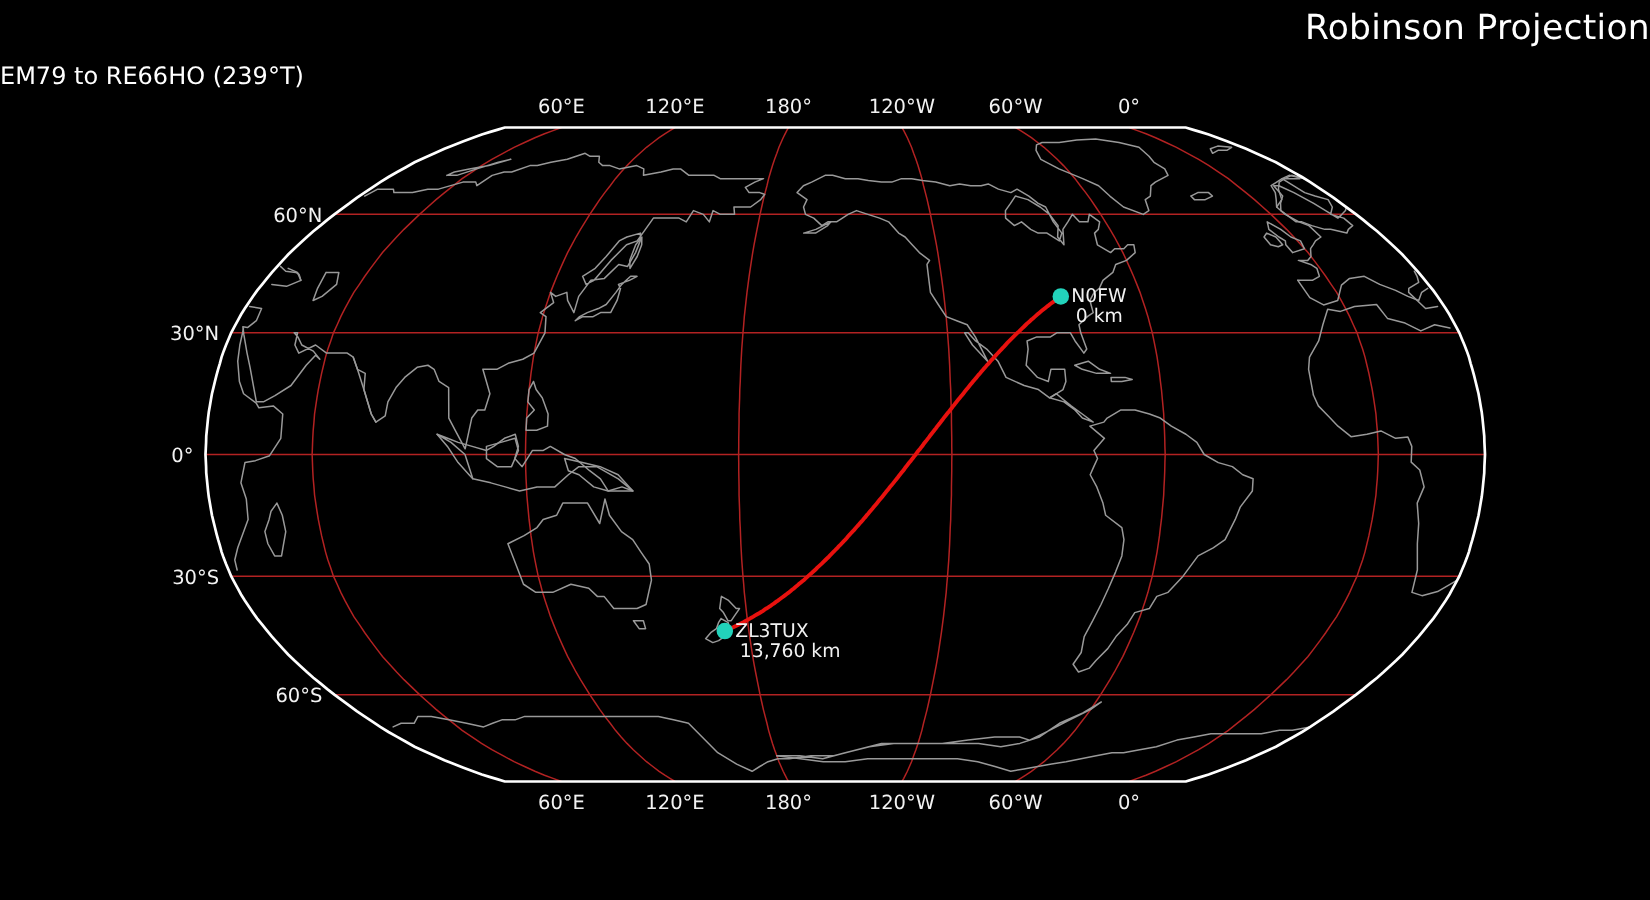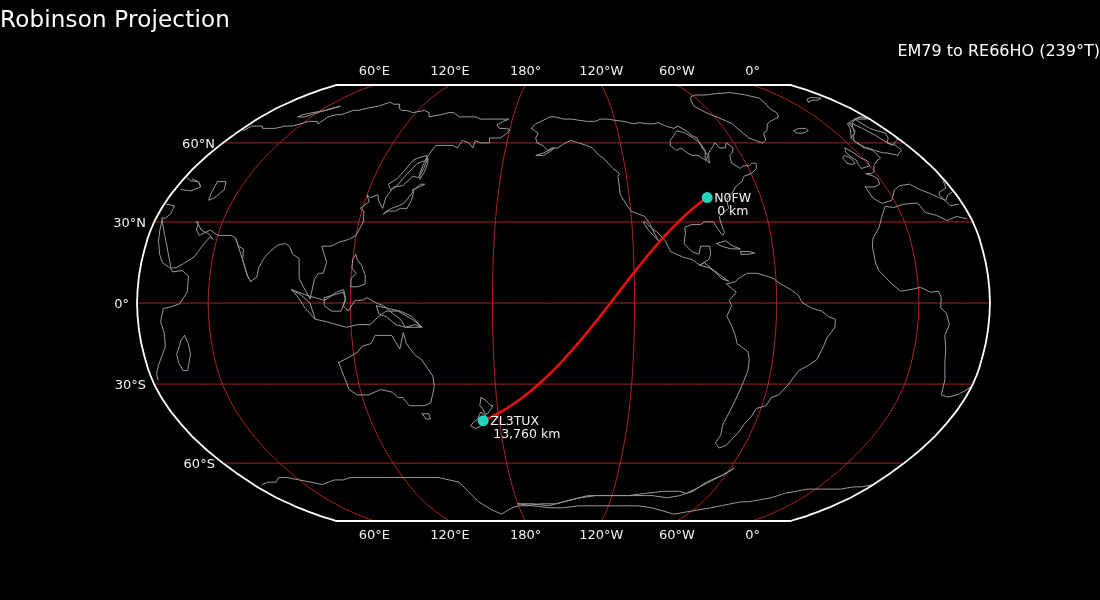--- a/index.html
+++ b/index.html
@@ -1,21 +1,21 @@
 <!DOCTYPE html>
 <html><head>
 <meta charset="utf-8">
 <style>
   html,body{margin:0;padding:0;background:#000;}
   body{width:1100px;height:600px;overflow:hidden;
        font-family:"DejaVu Sans","Liberation Sans",sans-serif;}
   #stage{position:relative;width:1100px;height:600px;background:#000;}
-  #title{position:absolute;left:0;top:6px;width:1100px;text-align:left;
+  #title{position:absolute;left:0;top:6px;width:1100px;text-align:right;
          color:#fff;font-size:23px;letter-spacing:.2px;}
-  #subtitle{position:absolute;left:0;top:41px;width:1100px;text-align:right;
+  #subtitle{position:absolute;left:0;top:41px;width:1100px;text-align:left;
             color:#fff;font-size:16px;}
   svg{position:absolute;left:0;top:0;display:block;}
   .lonlab,.latlab{fill:#f2f2f2;font-size:13px;font-family:"DejaVu Sans","Liberation Sans",sans-serif;}
   .lonlab{text-anchor:middle;}
   .latlab{text-anchor:end;}
   .mklab{fill:#f2f2f2;font-size:12.5px;font-family:"DejaVu Sans","Liberation Sans",sans-serif;}
 </style>
 </head>
 <body>
 

